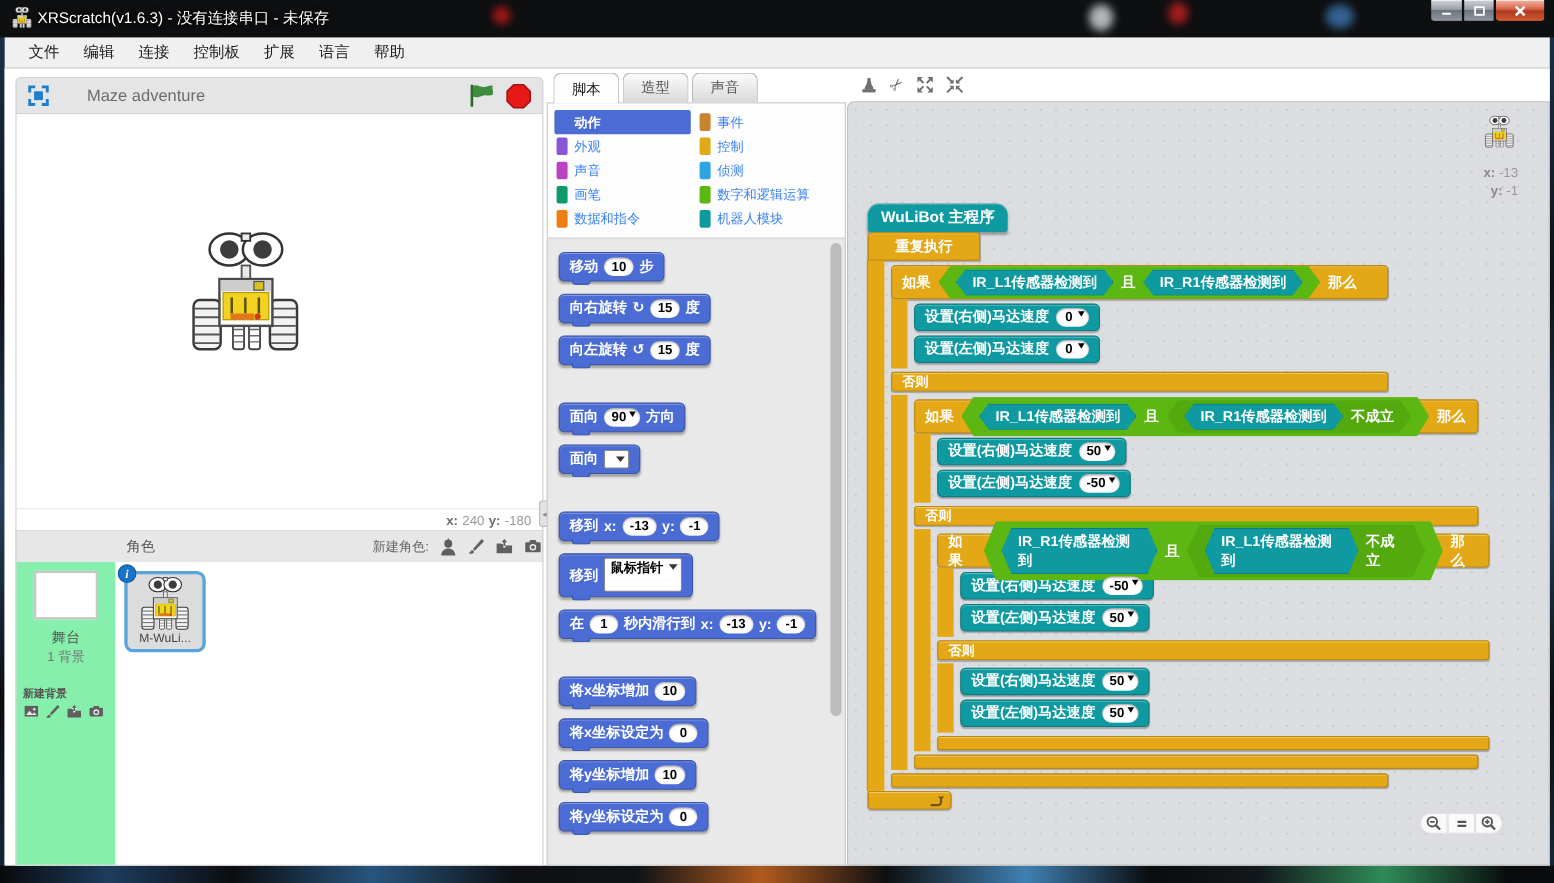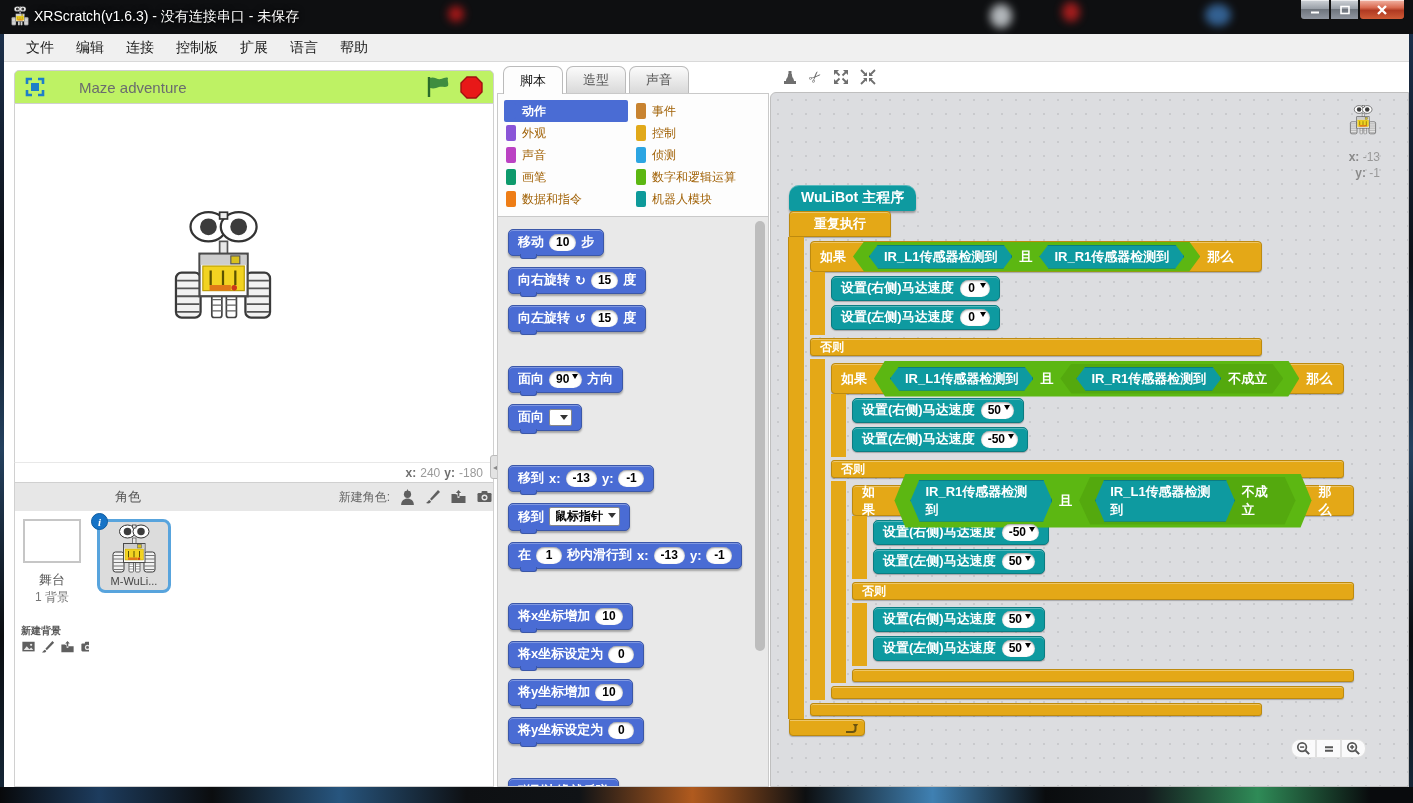--- a/index.html
+++ b/index.html
@@ -25,63 +25,63 @@
   .edge-l,.edge-r { position:absolute; top:34px; width:4px; height:753px; background:linear-gradient(#1b2f4a,#0d1016 30%,#24415f 55%,#0b0d10 80%,#152636); }
   .edge-l{left:0}.edge-r{right:0}
   .bottomstrip { position:absolute; left:0; bottom:0; width:1413px; height:16px;
     background:linear-gradient(90deg,#08090b,#1d3c5e 7%,#0b0d0f 15%,#27557e 24%,#0e1013 33%,#101316 41%,#b05a1e 49%,#0d0f11 57%,#3f80b2 66%,#0a0c0e 74%,#13181c 81%,#2f8b57 89%,#090b0d 97%); }
 
   
   .main { position:absolute; left:4px; top:62px; width:1405px; height:725px; background:#ffffff; }
 
   
   .left-col { position:absolute; left:10px; top:8px; width:480px; height:717px; display:flex; flex-direction:column; }
-  .stage-header { height:34px; background:#bef264; border:1px solid #d0d0d0; border-radius:5px 5px 0 0; display:flex; align-items:center; padding:0 10px; gap:10px; }
+  .stage-header { height:34px; background:#e5e5e5; border:1px solid #d0d0d0; border-radius:5px 5px 0 0; display:flex; align-items:center; padding:0 10px; gap:10px; }
   .stage-title { color:#6a6c6e; font-size:15px; flex:1; margin-left:24px; }
   .stage-canvas { height:358px; background:#fff; border-left:1px solid #d0d0d0; border-right:1px solid #d0d0d0; position:relative; }
   .coord-row { height:21px; background:#fff; border:1px solid #d0d0d0; border-top:1px solid #e8e8e8; display:flex; align-items:center; justify-content:flex-end; gap:4px; padding-right:10px; font-size:12px; color:#9a9a9a; position:relative; }
   .coord-row b { color:#6e6e6e; font-weight:bold; }
   .collapse-btn { position:absolute; right:-9px; top:-8px; width:12px; height:24px; background:#e3e3e3; border:1px solid #bbb; border-radius:3px; color:#888; font-size:8px; display:flex; align-items:center; justify-content:center; }
   .sprite-panel { flex:1; border:1px solid #d0d0d0; border-top:none; background:#e7e7e7; display:flex; flex-direction:column; }
   .sprite-head { height:28px; display:flex; align-items:center; font-size:13px; color:#555; }
   .sprite-head .hdr-label { margin-left:100px; flex:1; }
   .newsprite { display:flex; align-items:center; gap:9px; font-size:12px; color:#666; }
   .sprite-body { flex:1; display:flex; }
-  .stage-col { width:74px; background:#ffffff; display:flex; flex-direction:column; align-items:center; padding-top:8px; }
+  .stage-col { width:90px; background:#86efac; display:flex; flex-direction:column; align-items:center; padding-top:8px; }
   .stage-thumb { width:58px; height:44px; background:#fff; border:2px solid #c6c6c6; }
   .stage-col .lbl1 { font-size:13px; color:#555; margin-top:8px; }
   .stage-col .lbl2 { font-size:12px; color:#777; }
   .newbackdrop { align-self:flex-start; margin:18px 0 2px 6px; font-size:10px; font-weight:bold; color:#555; }
   .nb-icons { align-self:flex-start; margin-left:6px; display:flex; gap:5px; }
   .sprite-list { flex:1; background:#fff; position:relative; }
   .sprite-card { position:absolute; left:8px; top:8px; width:74px; height:74px; background:#dcdcdc; border:3px solid #58a4dd; border-radius:8px; display:flex; flex-direction:column; align-items:center; }
   .sprite-card .cap { font-size:11px; color:#444; margin-top:1px; }
   .info-badge { position:absolute; left:-9px; top:-9px; width:17px; height:17px; border-radius:50%; background:#1673c6; border:1px solid #0d5ba0; color:#fff; font:italic bold 11px "Liberation Serif",serif; display:flex; align-items:center; justify-content:center; }
 
   
   .palette { position:absolute; left:493px; top:4px; width:272px; height:721px; display:flex; flex-direction:column; }
   .tabs { display:flex; gap:3px; padding-left:6px; height:27px; }
   .tab { width:60px; border:1px solid #bbb; border-bottom:none; border-radius:7px 7px 0 0; display:flex; align-items:center; justify-content:center; font-size:13px; color:#555; background:linear-gradient(#fbfbfb,#d9d9d9); }
   .tab.active { background:#fdfdfd; color:#111; position:relative; z-index:2; height:28px; }
   .cat-box { border:1px solid #c9c9c9; background:#fdfdfd; height:124px; display:flex; padding:6px 4px 4px 6px; position:relative; z-index:1; }
   .cat-col { display:flex; flex-direction:column; flex:1; }
-  .cat { display:flex; align-items:center; height:22px; gap:6px; font-size:12px; color:#a16207; padding-left:2px; }
+  .cat { display:flex; align-items:center; height:22px; gap:6px; font-size:12px; color:#3b82f6; padding-left:2px; }
   .cat .sw { width:10px; height:16px; border-radius:2px; }
   .cat.selected { background:#4a6cd4; color:#fff; font-weight:bold; border-radius:2px; margin-right:6px; }
   .blocks-area { flex:1; background:#e9e9e9; border:1px solid #c9c9c9; border-top:none; position:relative; padding:12px 0 0 10px; overflow:hidden; }
   .pscroll { position:absolute; right:3px; top:4px; width:10px; height:430px; background:#bdbdbd; border-radius:6px; }
 
   
   .sb { display:inline-flex; align-items:center; gap:5px; background:#4a6cd4; border:1px solid #3b57a8; border-radius:5px; padding:3px 9px 4px 9px; color:#fff; font-weight:bold; font-size:13px; box-shadow:inset 0 1px 0 rgba(255,255,255,.3), 0 2px 2px rgba(0,0,0,.3); position:relative; margin-bottom:11px; white-space:nowrap; }
   .sb::after { content:''; position:absolute; left:11px; bottom:-4px; width:15px; height:4px; background:#4a6cd4; border:1px solid #3b57a8; border-top:none; border-radius:0 0 3px 3px; }
   .gap-before { margin-top:23px; }
   .arg { background:#fff; color:#000; border-radius:12px; padding:0 7px; font-size:12px; font-weight:bold; min-width:26px; text-align:center; box-shadow:inset 0 1px 2px rgba(0,0,0,.4); line-height:17px; }
   .arg-dd { position:relative; background:#fff; color:#000; border-radius:12px; padding:0 13px 0 7px; font-size:12px; font-weight:bold; min-width:30px; text-align:center; box-shadow:inset 0 1px 2px rgba(0,0,0,.4); line-height:17px; }
   .arg-dd .caret { position:absolute; top:3px; right:4px; width:0; height:0; border:3.5px solid transparent; border-top:5px solid #000; }
-  .dd-rect { background:#fff; border:1px solid #888; border-radius:2px; color:#000; font-size:12px; font-weight:bold; padding:1px 16px 1px 5px; position:relative; line-height:15px; min-width:19px; min-height:17px; }
+  .dd-rect { background:#fff; border:1px solid #888; border-radius:2px; color:#000; font-size:12px; font-weight:bold; padding:1px 16px 13px 5px; position:relative; line-height:15px; min-width:19px; min-height:17px; }
   .dd-rect .caret { position:absolute; top:5px; right:3px; width:0; height:0; border:4px solid transparent; border-top:5px solid #333; }
   .spin { display:inline-block; font-size:13px; }
 
   
   .script-panel { position:absolute; left:766px; top:0; width:639px; height:725px; }
   .script-toolbar { height:30px; display:flex; align-items:center; gap:11px; padding-left:12px; color:#777; }
   .script-canvas { position:absolute; left:0; top:30px; right:0; bottom:0; background:#dcdde0 radial-gradient(circle,#c9cacd 1.1px,transparent 1.3px); background-size:14px 14px; border:1px solid #bfbfbf; border-radius:6px 0 0 0; overflow:hidden; }
   .mini-sprite { position:absolute; right:30px; top:12px; }
   .mini-coords { position:absolute; right:28px; top:56px; text-align:right; font-size:12px; color:#999; line-height:16px; }
   .mini-coords b { color:#8a8a8a; }

